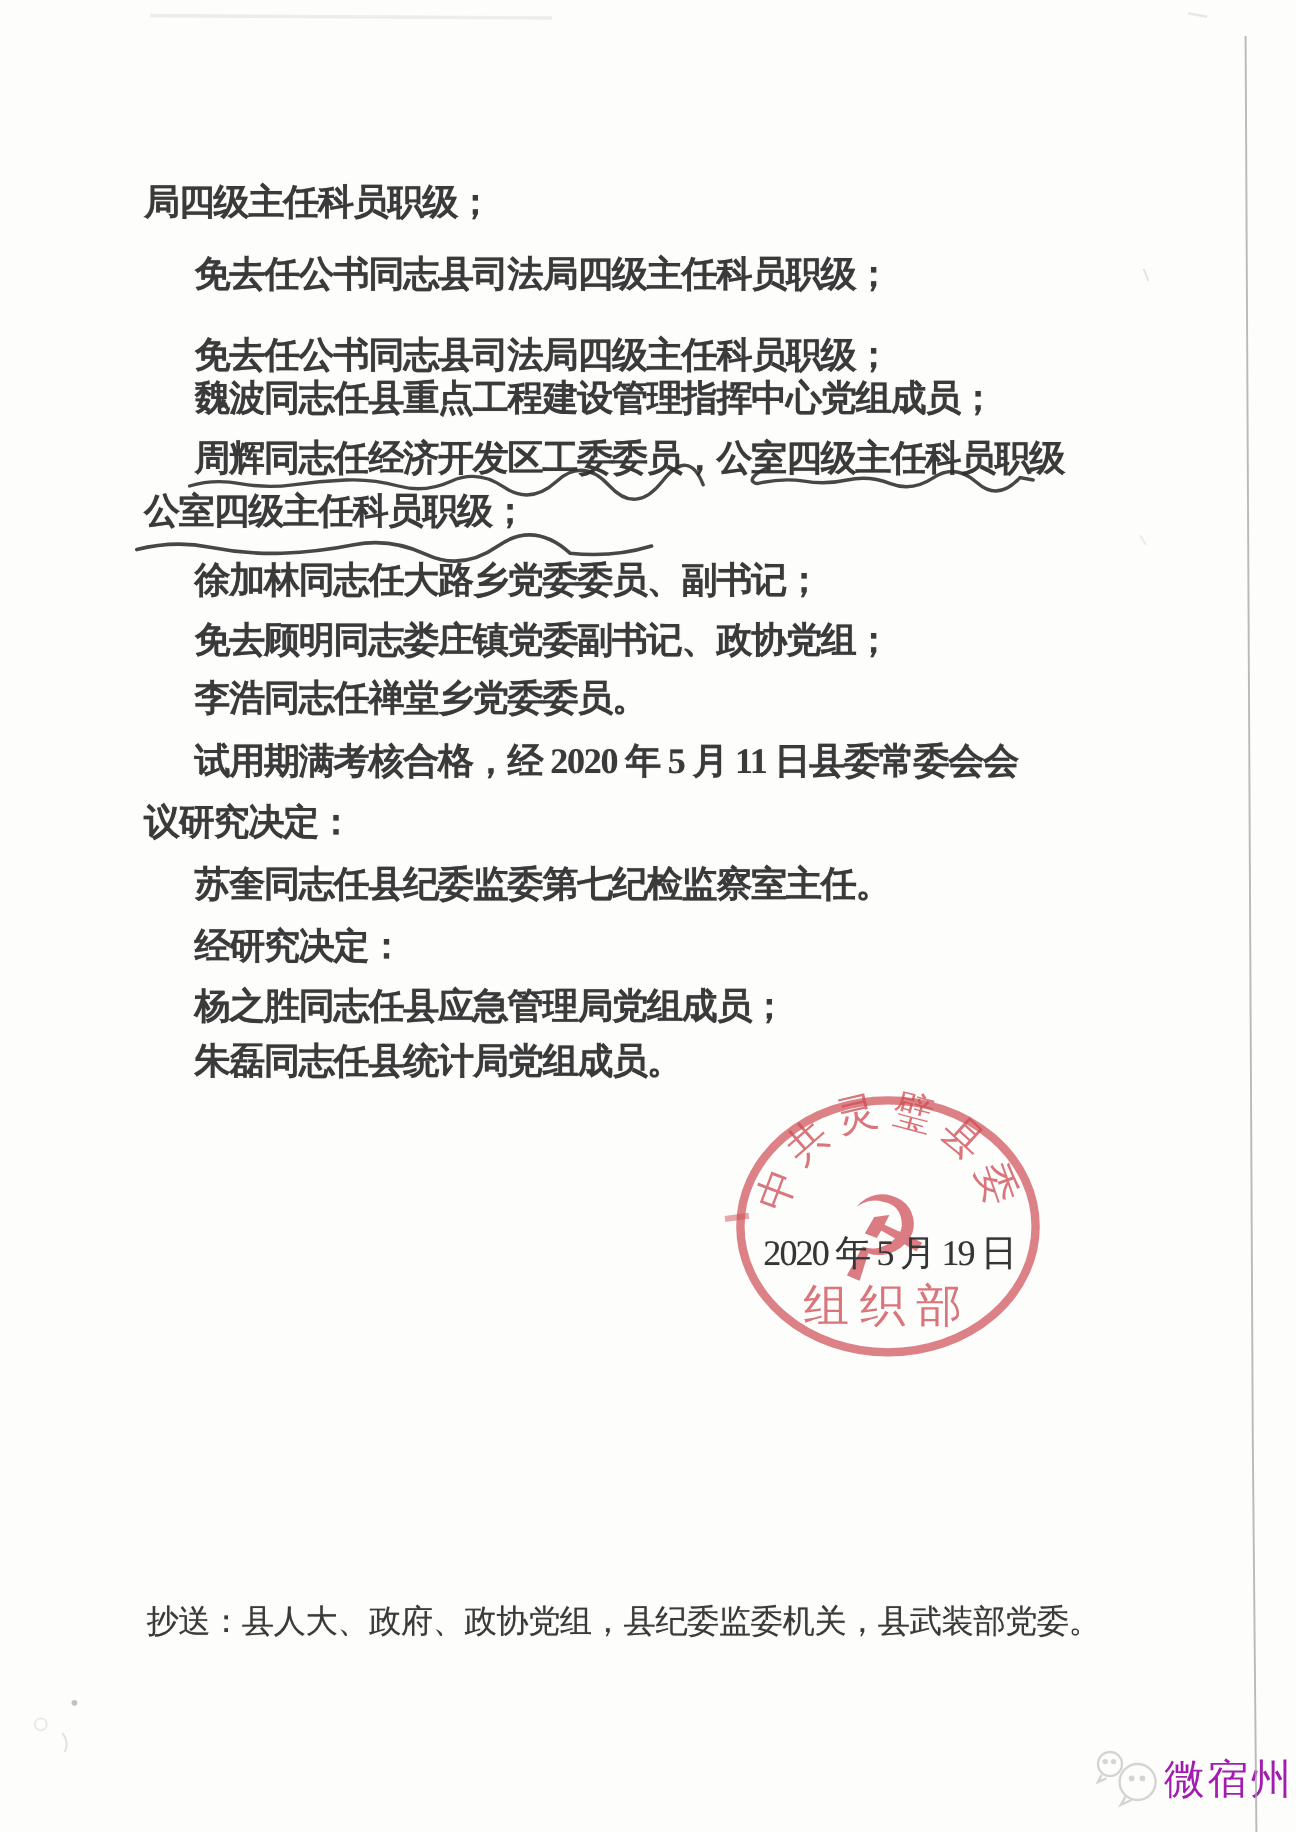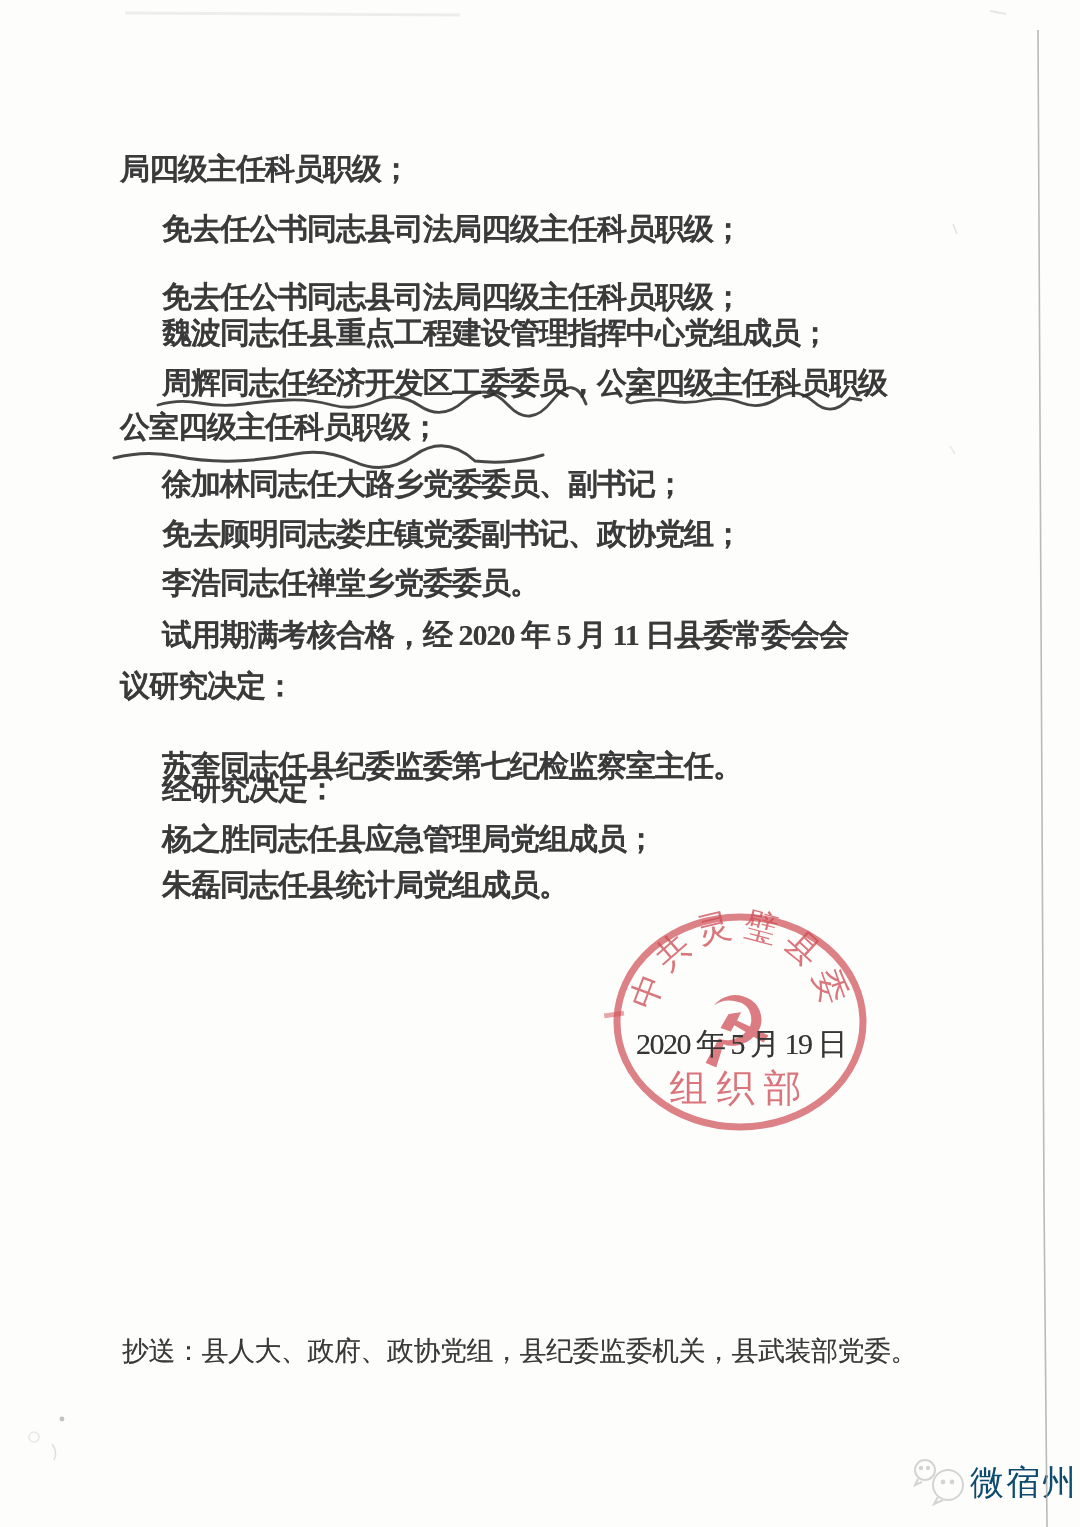--- a/index.html
+++ b/index.html
@@ -47,21 +47,21 @@
     white-space:nowrap;
     text-shadow:0 0 0.6px rgba(58,58,58,.5);
     z-index:3;
   }
   
   #watermark-label{
     position:absolute;
     left:970px;top:1460px;
     font-size:34px;
     letter-spacing:2px;
-    color:#0c4a6e;
+    color:#a21caf;
     white-space:nowrap;
     z-index:2;
     font-family:Liberation Serif, serif;
   }
   svg.layer{position:absolute;left:0;top:0;z-index:2;pointer-events:none;}
   svg#annotation-layer{z-index:5;}
   svg#seal-layer{z-index:1;}
 </style>
 </head>
 <body>
@@ -106,21 +106,21 @@
       <div class="body-line indent" style="top: 212px;">免去任公书同志县司法局四级主任科员职级；</div>
       <div class="body-line indent" style="top: 280px;">免去任公书同志县司法局四级主任科员职级；</div>
       <div class="body-line indent" style="top: 316px;">魏波同志任县重点工程建设管理指挥中心党组成员；</div>
       <div class="body-line indent" style="top: 366px;">周辉同志任经济开发区工委委员，公室四级主任科员职级</div>
       <div class="body-line" style="top: 410px;">公室四级主任科员职级；</div>
       <div class="body-line indent" style="top: 467px;">徐加林同志任大路乡党委委员、副书记；</div>
       <div class="body-line indent" style="top: 517px;">免去顾明同志娄庄镇党委副书记、政协党组；</div>
       <div class="body-line indent" style="top: 566px; text-align: center;">李浩同志任禅堂乡党委委员。</div>
       <div class="body-line indent" style="top: 618px;">试用期满考核合格，经 2020 年 5 月 11 日县委常委会会</div>
       <div class="body-line" style="top: 669px;">议研究决定：</div>
-      <div class="body-line indent" style="top: 721px; margin-top: 28px;">苏奎同志任县纪委监委第七纪检监察室主任。</div>
+      <div class="body-line indent" style="top: 721px;">苏奎同志任县纪委监委第七纪检监察室主任。</div>
       <div class="body-line indent" style="top: 772px;">经研究决定：</div>
       <div class="body-line indent" style="top: 822px;">杨之胜同志任县应急管理局党组成员；</div>
       <div class="body-line indent" style="top: 868px;">朱磊同志任县统计局党组成员。</div>
     </div>
 
   <div id="signature-date" class="sig-line">2020 年 5 月 19 日</div>
 
   <div id="cc-line">抄送：县人大、政府、政协党组，县纪委监委机关，县武装部党委。</div>
 
   <svg id="annotation-layer" class="layer" width="1080" height="1527" viewBox="0 0 1080 1527">

